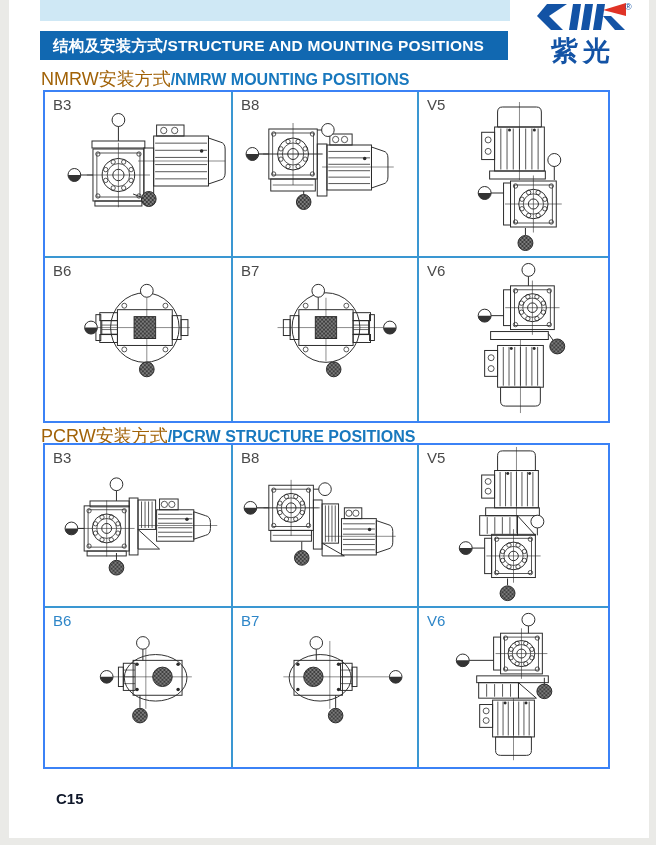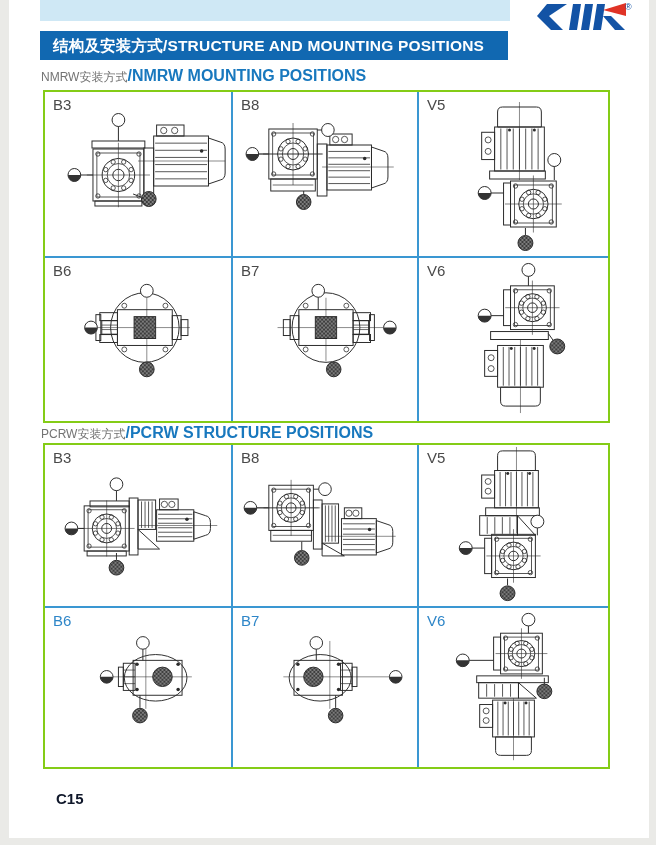--- a/index.html
+++ b/index.html
@@ -9,24 +9,24 @@
   .edge-left{left:0;top:0;width:9px;height:845px;}
   .edge-right{left:649px;top:0;width:7px;height:845px;}
   .edge-bottom{left:0;top:838px;width:656px;height:7px;}
   .topstrip{position:absolute;left:40px;top:0;width:470px;height:21px;background:#cfe8f5;}
   .banner{position:absolute;left:40px;top:31px;width:468px;height:29px;background:#1168b1;
           color:#ffffff;font-weight:bold;font-size:15.5px;line-height:29px;padding-left:13px;
           box-sizing:border-box;white-space:nowrap;overflow:hidden;letter-spacing:.2px;}
   .logo{position:absolute;left:518px;top:2px;width:130px;height:62px;text-align:center;}
   .logo .brand{color:#1353a5;font-weight:bold;font-size:27px;letter-spacing:5px;line-height:30px;}
   .sec-title{position:absolute;white-space:nowrap;}
-  .sec-title .cn{font-size:12px;color:#737373;}
+  .sec-title .cn{font-size:18px;color:#a16207;}
   .sec-title .en{font-size:16px;font-weight:bold;color:#1878be;}
   .mtable{position:absolute;display:grid;grid-template-columns:188px 186px 189px;
-          border:2px solid #84cc16;box-sizing:border-box;background:#ffffff;}
+          border:2px solid #3b82f6;box-sizing:border-box;background:#ffffff;}
   .mcell{position:relative;border-right:2px solid #3a97d2;border-bottom:2px solid #3a97d2;}
   .mcell.lastcol{border-right:none;}
   .mcell.lastrow{border-bottom:none;}
   .mcell svg{position:absolute;left:0;top:0;width:100%;height:100%;}
   .cell-label{position:absolute;top:4px;left:8px;font-size:15px;z-index:2;}
   .cell-label.gray{color:#4a4a4a;}
   .cell-label.blue{color:#2e86c8;}
   .footer-page{position:absolute;left:56px;top:790px;font-size:15px;font-weight:bold;color:#0f172a;}
 </style>
 </head>
@@ -46,20 +46,21 @@
   <svg width="100" height="30" viewBox="0 0 100 30">
     <polygon points="34,2 14,2 4,14 16,14" fill="#1353a5"></polygon>
     <polygon points="4,14 16,14 30,28 18,28" fill="#1353a5"></polygon>
     <polygon points="40,2 48,2 44,28 36,28" fill="#1353a5"></polygon>
     <polygon points="52,2 60,2 56,28 48,28" fill="#1353a5"></polygon>
     <polygon points="64,2 72,2 68,28 60,28" fill="#1353a5"></polygon>
     <polygon points="93,1 93,14 70,8" fill="#e03326"></polygon>
     <polygon points="70,14 78,14 92,28 82,28" fill="#1353a5"></polygon>
     <text x="92" y="8" font-size="9" fill="#1353a5">®</text>
   </svg>
+  <div class="brand">紫光</div>
 </div>
 
 <div class="sec-title" style="left:41px;top:67px;">
   <span class="cn">NMRW安装方式</span><span class="en">/NMRW MOUNTING POSITIONS</span>
 </div>
 <div class="mtable" id="grid-0" style="left:43px;top:90px;width:567px;height:333px;grid-template-rows:166px 163px;">
     <div class="mcell">
       <span class="cell-label gray">B3</span>
       <svg viewBox="0 0 190 164" preserveAspectRatio="none">
         <defs>

